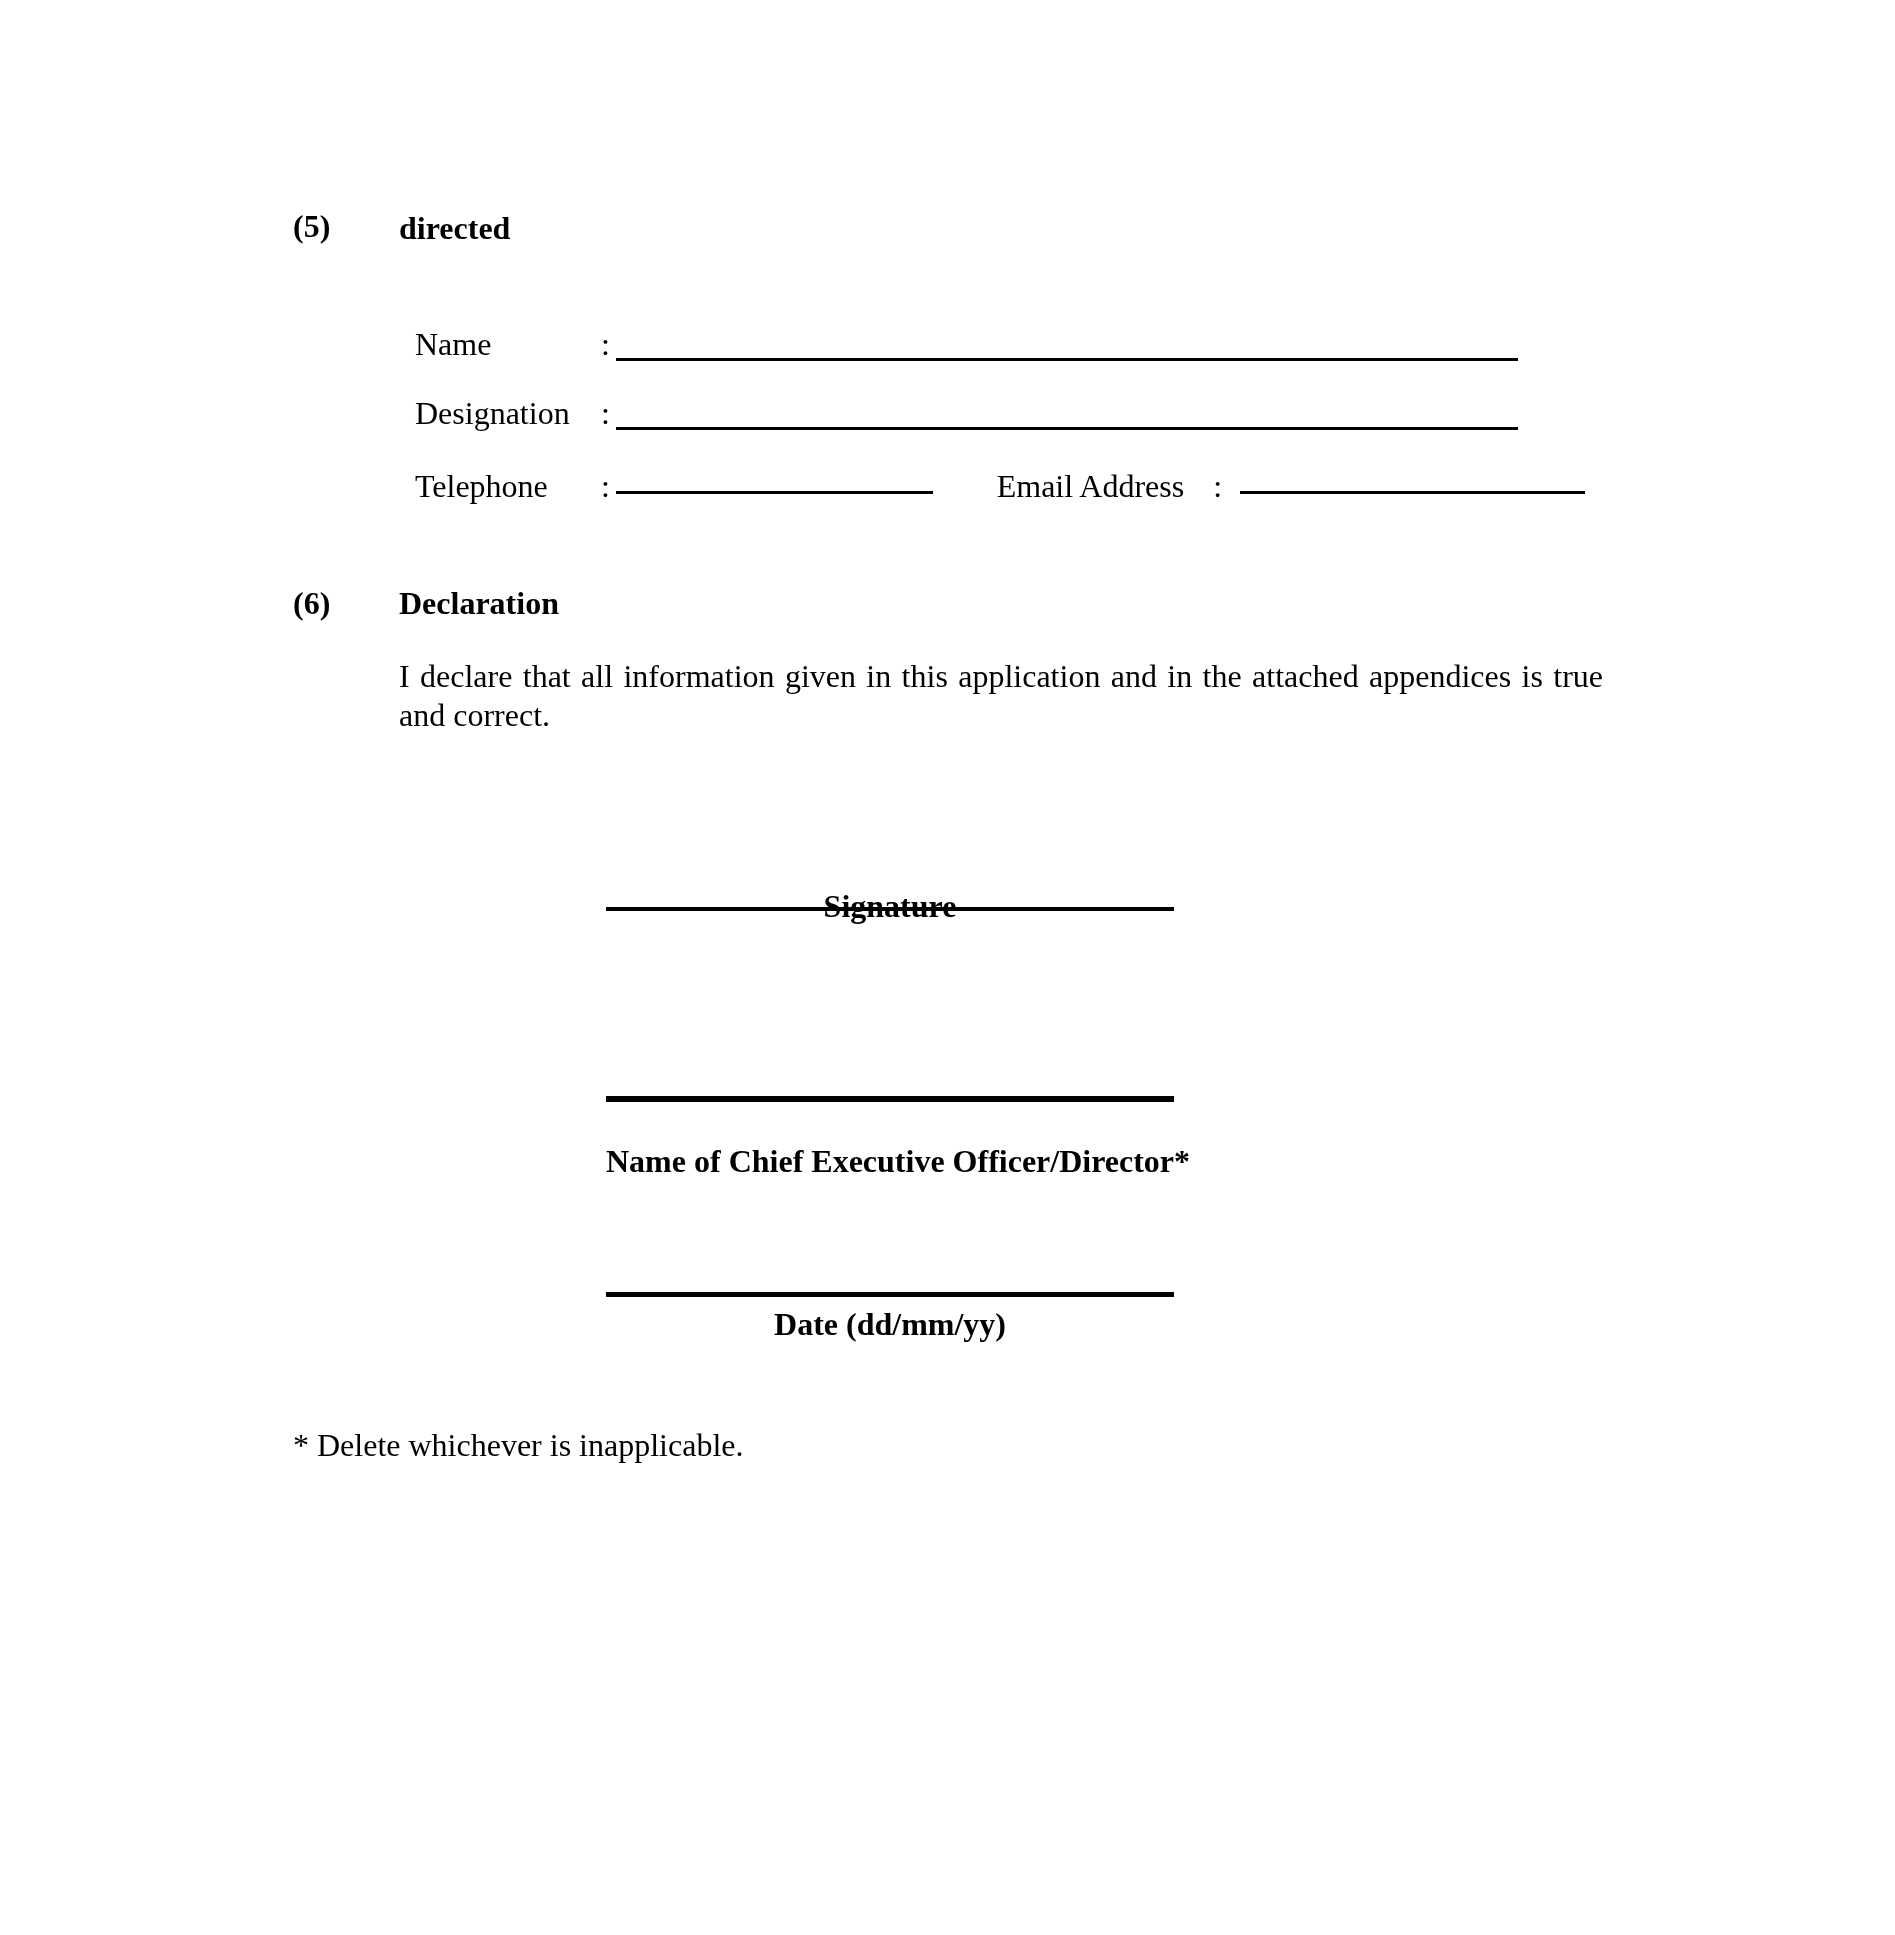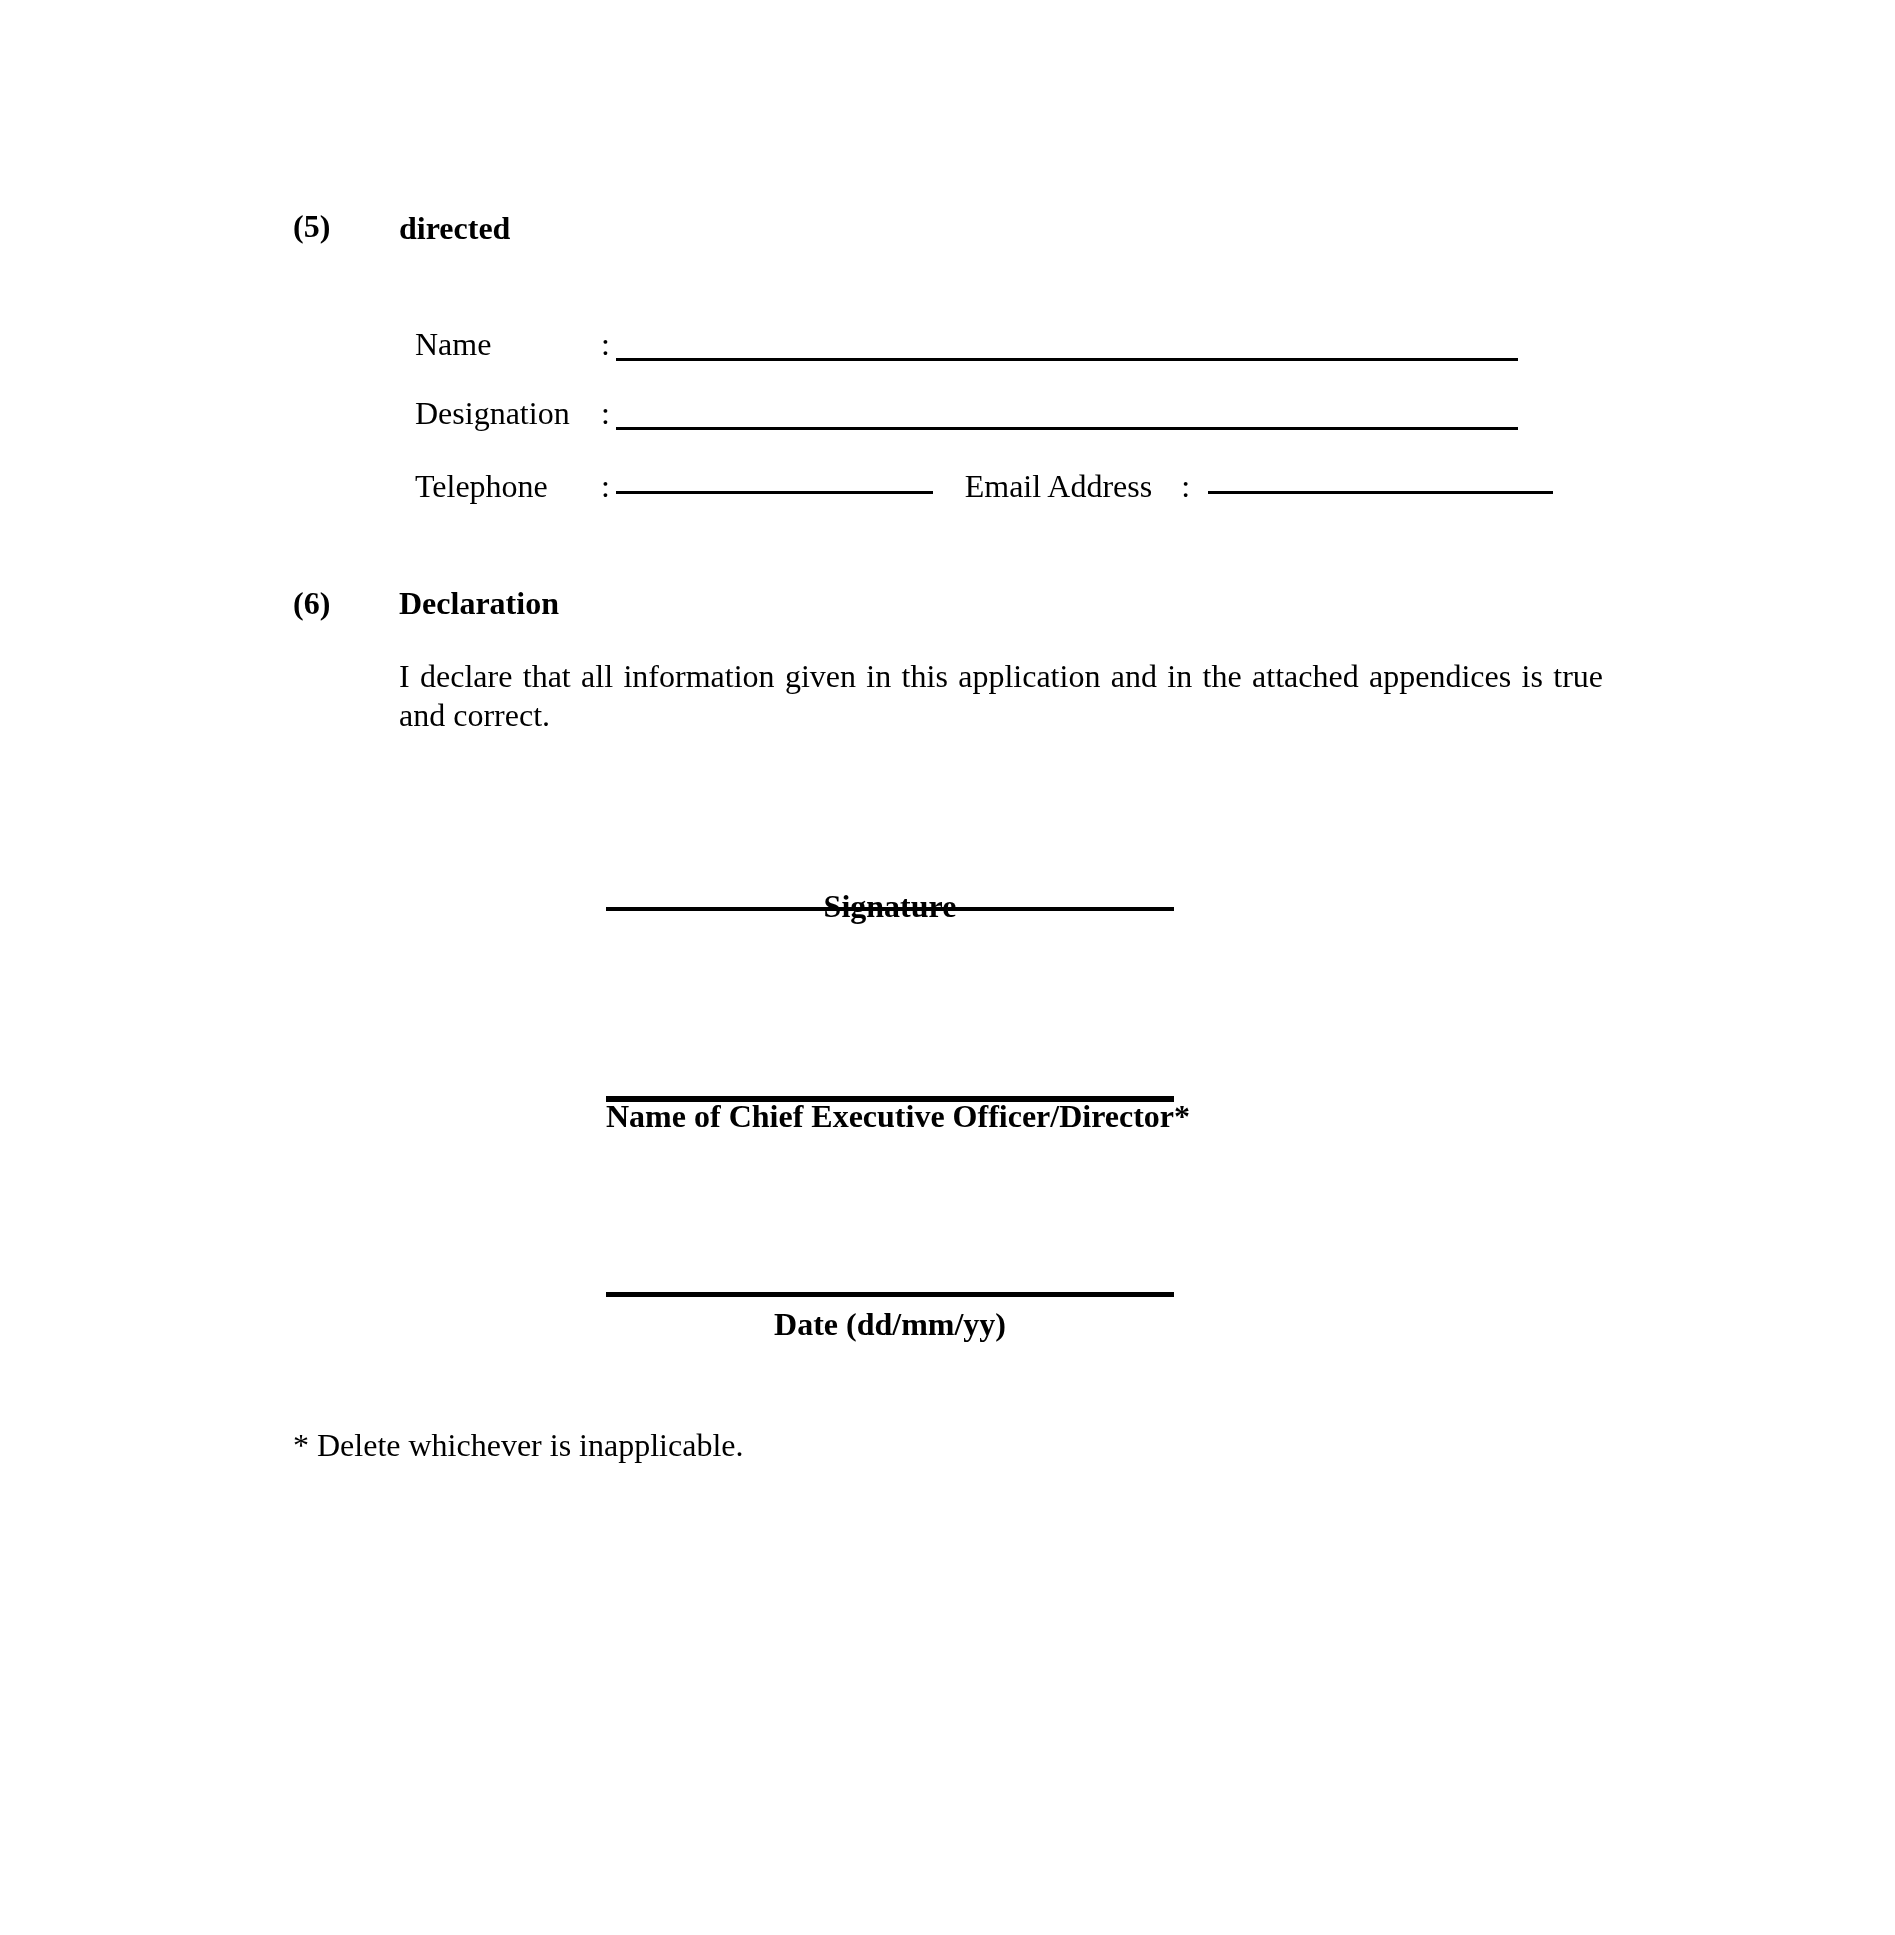--- a/index.html
+++ b/index.html
@@ -54,21 +54,21 @@
     display: inline-block;
     height: 0;
     border-bottom: 3.5px solid #000000;
     position: relative;
     top: 6.2px;
     margin-left: 5.8px;
   }
   .line-long   { width: 902px; }
   .line-tel    { width: 317px; }
   .line-email  { width: 345px; margin-left: 17.4px; }
-  .email-label { margin-left: 32px; }
+  .email-label { margin-left: 64px; }
   .email-colon { margin-left: 29px; }
 
   
   .para-block {
     left: 399px;
     width: 1204px;
     line-height: 39px;
   }
 
   
@@ -123,21 +123,21 @@
     <div>and correct.</div>
   </div>
 
   <div class="abs rule-col sig-rule" style="top:907px;">
     <div class="seg seg-left"></div>
     <div class="seg seg-right"></div>
   </div>
   <div class="abs rule-col rule-caption centered bold" style="top:888px;text-align:center;">Signature</div>
 
   <div class="abs rule-col rule-thick" style="top:1096px;"></div>
-  <div class="abs rule-caption bold" style="left:606px; top:1098px;">Name of Chief Executive Officer/Director*</div>
+  <div class="abs rule-caption bold" style="left:606px; top:1143px;">Name of Chief Executive Officer/Director*</div>
 
   <div class="abs rule-col rule-medium" style="top:1292px;"></div>
   <div class="abs rule-col rule-caption centered bold" style="top:1306px;">Date (dd/mm/yy)</div>
 
   <div class="abs" style="left:293px; top:1427px; white-space:nowrap;">* Delete whichever is inapplicable.</div>
 
 </div>
 
 
 </body></html>

